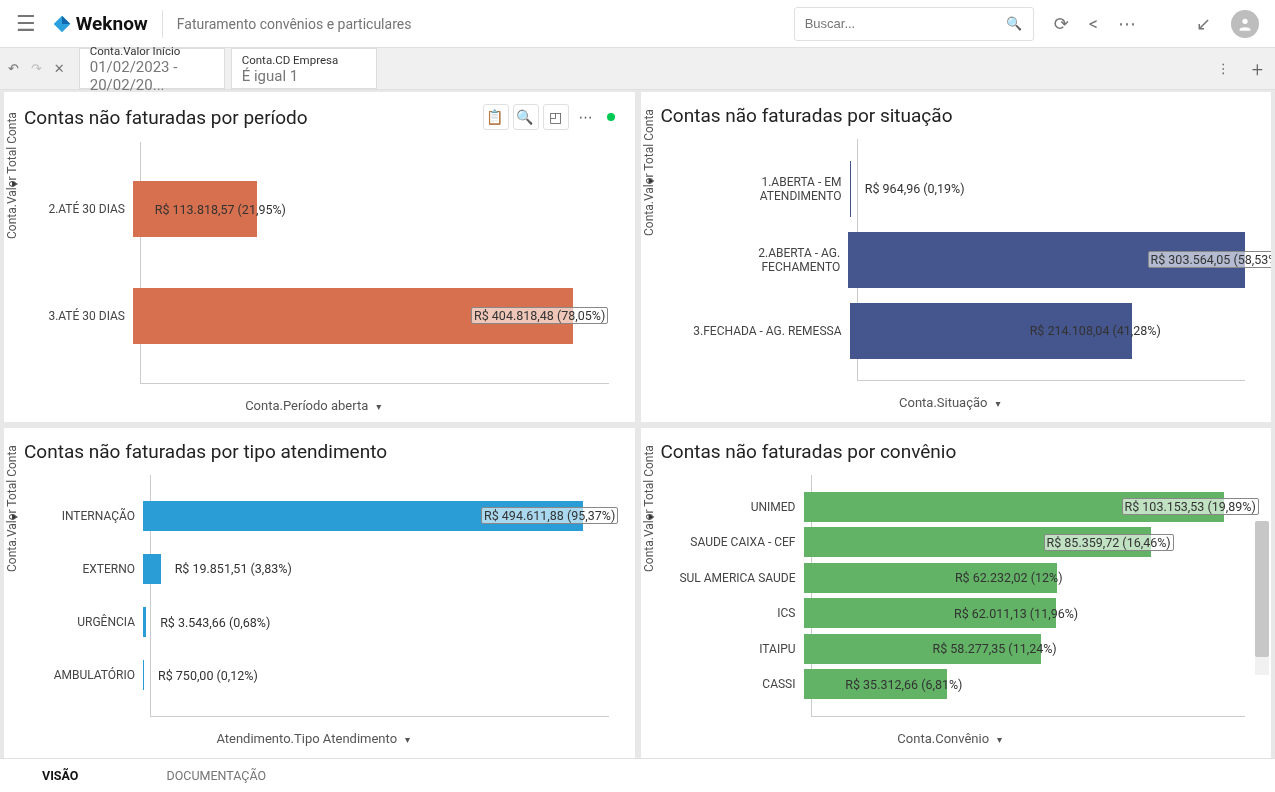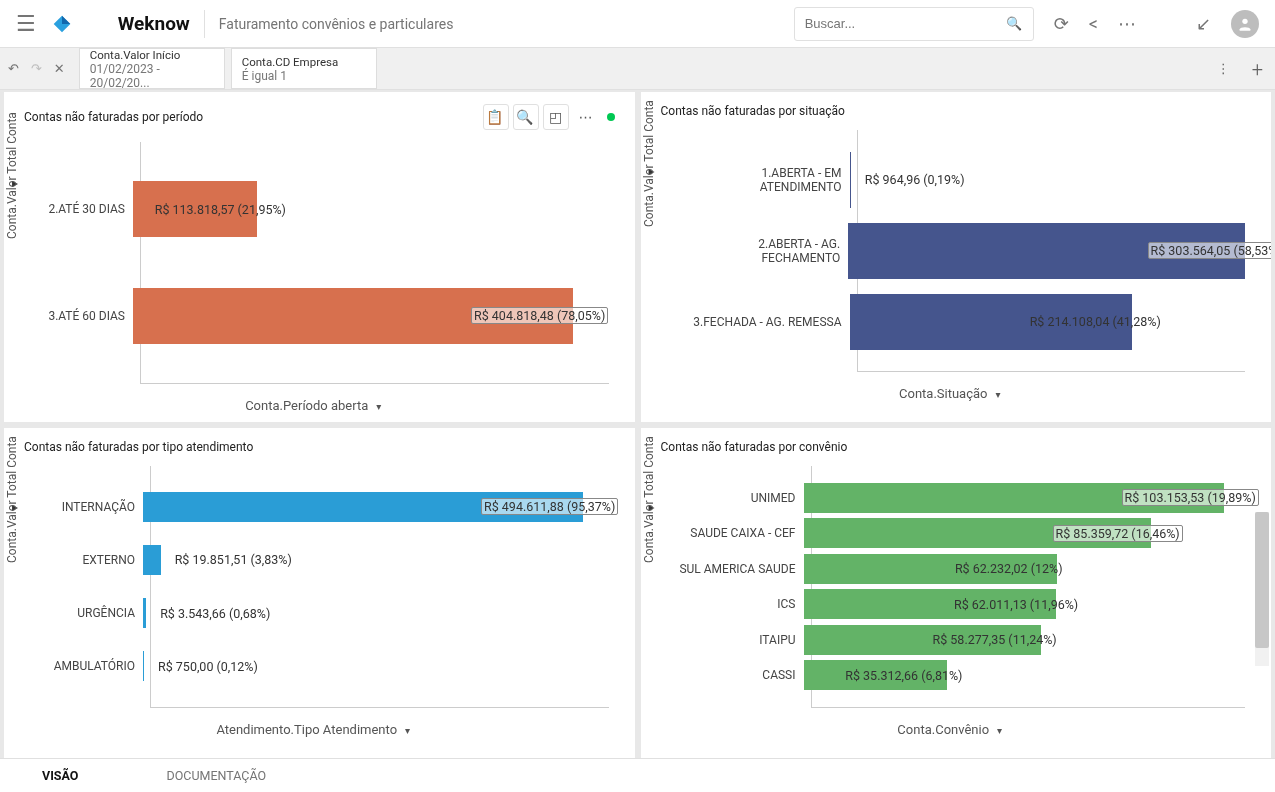--- a/index.html
+++ b/index.html
@@ -1,37 +1,37 @@
 <!DOCTYPE html>
 <html><head>
 <meta charset="utf-8">
 <style>
   * { margin:0; padding:0; box-sizing:border-box; }
   body { font-family:"Roboto",Arial,sans-serif; font-size:13px; color:#333; background:#fff; width:1275px; height:792px; overflow:hidden; }
   .topbar { display:flex; align-items:center; height:48px; padding:0 16px; border-bottom:1px solid #e0e0e0; }
   .hamburger { font-size:22px; color:#757575; cursor:pointer; }
-  .logo { display:flex; align-items:center; font-weight:700; font-size:19px; margin-left:16px; color:#111;gap:42px; }
+  .logo { display:flex; align-items:center; font-weight:700; font-size:19px; margin-left:16px; color:#111; }
   .logo svg { width:20px; height:20px; margin-right:4px; }
   .divider-v { width:1px; height:28px; background:#e0e0e0; margin:0 14px; }
   .subtitle { color:#757575; font-size:14px; }
   .spacer { flex:1; }
   .searchbox { display:flex; align-items:center; width:240px; height:34px; border:1px solid #e0e0e0; border-radius:3px; padding:0 10px; color:#999; }
   .searchbox input { border:none; outline:none; flex:1; font-size:13px; }
   .tb-icon { color:#757575; font-size:18px; margin-left:20px; cursor:pointer; }
   .avatar { width:28px; height:28px; border-radius:50%; background:#bdbdbd; margin-left:20px; display:flex; align-items:center; justify-content:center; color:#fff; }
   .filterbar { display:flex; align-items:stretch; height:42px; background:#f0f0f0; border-bottom:1px solid #e0e0e0; }
   .fb-tools { display:flex; align-items:center; padding:0 8px; gap:12px; color:#757575; }
   .fb-chip { background:#fff; border:1px solid #ddd; width:146px; padding:4px 10px; display:flex; flex-direction:column; justify-content:center; font-size:11px; margin-left:6px; }
   .fb-chip .k { font-size:11.5px; color:#333; }
-  .fb-chip .v { font-size:12px; color:#777; }
+  .fb-chip .v { font-size:15px; color:#777; }
   .fb-right { display:flex; align-items:center; padding:0 12px; gap:22px; color:#616161; }
   .dash { display:grid; grid-template-columns:1fr 1fr; grid-template-rows:330px 330px; gap:6px; padding:2px 4px; background:#e8e8e8; height:calc(100% - 48px - 42px - 34px); }
   .panel { background:#fff; position:relative; overflow:hidden; }
   .panel-head { display:flex; align-items:center; justify-content:space-between; padding:12px 20px 6px 20px; }
-  .panel-head h3 { font-size:12px; font-weight:400; color:#222; }
+  .panel-head h3 { font-size:19px; font-weight:400; color:#222; }
   .panel-tools { display:flex; align-items:center; gap:4px; }
   .pt-btn { width:26px; height:26px; border:1px solid #e0e0e0; border-radius:3px; display:flex; align-items:center; justify-content:center; font-size:14px; color:#555; background:#fff; cursor:pointer; }
   .dot-green { width:8px; height:8px; border-radius:50%; background:#00c853; margin-left:4px; }
   .chart-body { position:relative; height:252px; padding:6px 26px 4px 36px; }
   .yaxis-lbl { position:absolute; left:8px; top:50%; transform:rotate(-90deg) translateX(30px); transform-origin:left; font-size:12px; color:#555; white-space:nowrap; }
   .chev-left { position:absolute; left:8px; top:40px; font-size:12px; color:#333; cursor:pointer; }
   .bars { display:flex; flex-direction:column; justify-content:space-around; height:100%; border-left:1px solid #ccc; border-bottom:1px solid #ccc; padding:14px 0; }
   .bar-row { display:flex; align-items:center; position:relative; height:62px; }
   .bar-row .cat { width:92px; text-align:right; font-size:12px; color:#444; padding-right:8px; margin-left:-100px; }
   .bar-row .bar { height:56px; }
@@ -116,21 +116,21 @@
     <div class="chart-body">
       <span class="chev-left">▸</span>
       <span class="yaxis-lbl">Conta.Valor Total Conta</span>
       <div class="bars" id="bars-periodo" style="margin-left:100px">
           <div class="bar-row">
             <span class="cat" style="width:92px;margin-left:-100px">2.ATÉ 30 DIAS</span>
             <span class="bar" style="width:123.7101893174442px;background:#d7704e"></span>
             <span class="vlabel" style="left:13.710189317444204px">R$ 113.818,57 (21,95%)</span>
           </div>
           <div class="bar-row">
-            <span class="cat" style="width:92px;margin-left:-100px">3.ATÉ 60 DIAS</span>
+            <span class="cat" style="width:92px;margin-left:-100px">3.ATÉ 30 DIAS</span>
             <span class="bar" style="width:440px;background:#d7704e"></span>
             <span class="vlabel boxed" style="left:330px">R$ 404.818,48 (78,05%)</span>
           </div>
         </div>
     </div>
     <div class="xaxis-dd">
       <span>Conta.Período aberta</span><span class="caret">▾</span>
     </div>
   </div>
 
@@ -208,21 +208,21 @@
       <span class="yaxis-lbl">Conta.Valor Total Conta</span>
       <div class="bars" id="bars-convenio" style="margin-left:134px">
           <div class="bar-row small-row">
             <span class="cat" style="width:126px;margin-left:-134px">UNIMED</span>
             <span class="bar" style="width:420px;background:#63b367"></span>
             <span class="vlabel boxed" style="left:310px">R$ 103.153,53 (19,89%)</span>
           </div>
           <div class="bar-row small-row">
             <span class="cat" style="width:126px;margin-left:-134px">SAUDE CAIXA - CEF</span>
             <span class="bar" style="width:347.5507081531771px;background:#63b367"></span>
-            <span class="vlabel boxed" style="left:241px">R$ 85.359,72 (16,46%)</span>
+            <span class="vlabel boxed" style="left:232px">R$ 85.359,72 (16,46%)</span>
           </div>
           <div class="bar-row small-row">
             <span class="cat" style="width:126px;margin-left:-134px">SUL AMERICA SAUDE</span>
             <span class="bar" style="width:253.38394527070474px;background:#63b367"></span>
             <span class="vlabel" style="left:143.38394527070474px">R$ 62.232,02 (12%)</span>
           </div>
           <div class="bar-row small-row">
             <span class="cat" style="width:126px;margin-left:-134px">ICS</span>
             <span class="bar" style="width:252.4845693598658px;background:#63b367"></span>
             <span class="vlabel" style="left:142.4845693598658px">R$ 62.011,13 (11,96%)</span>

